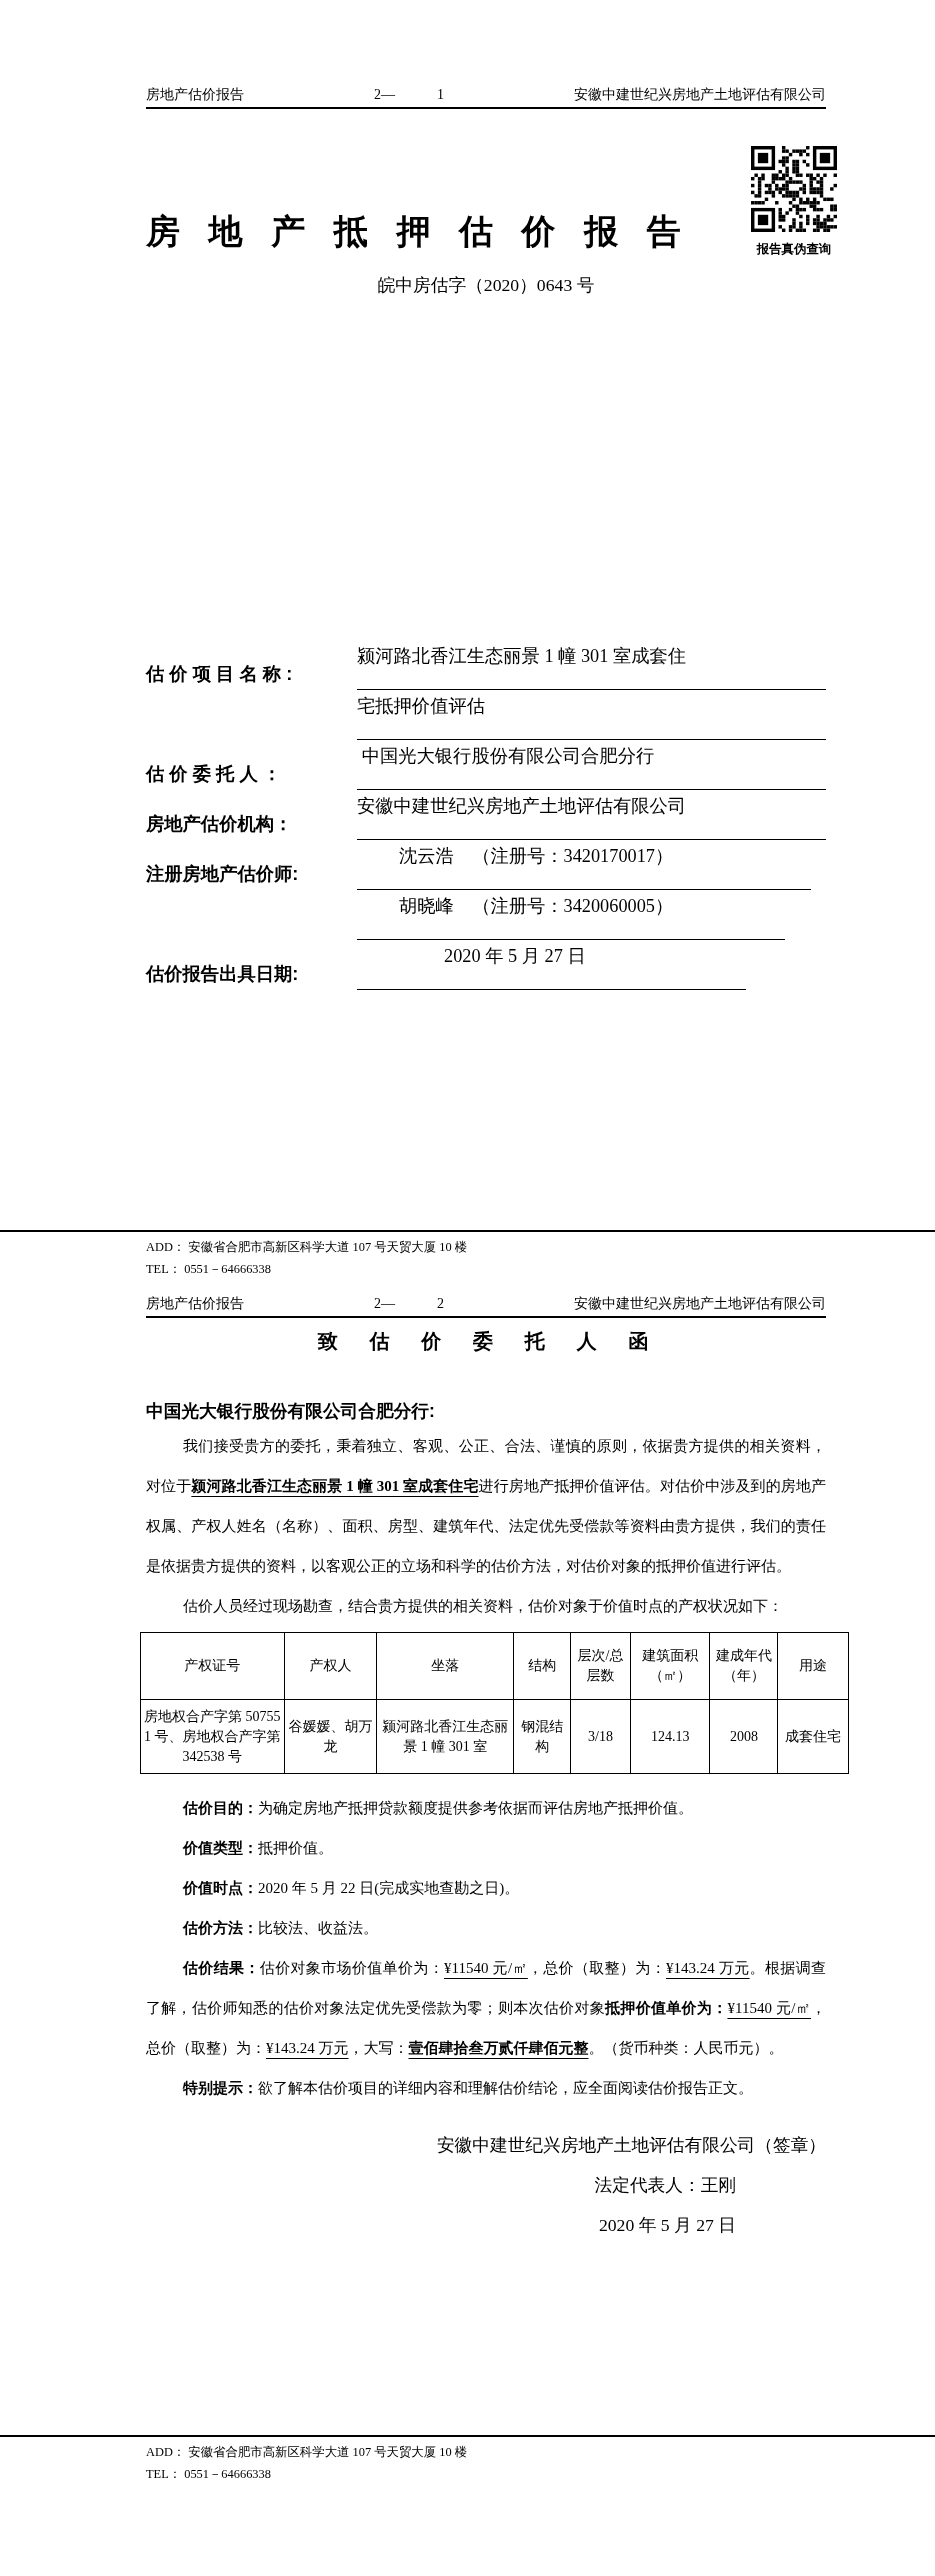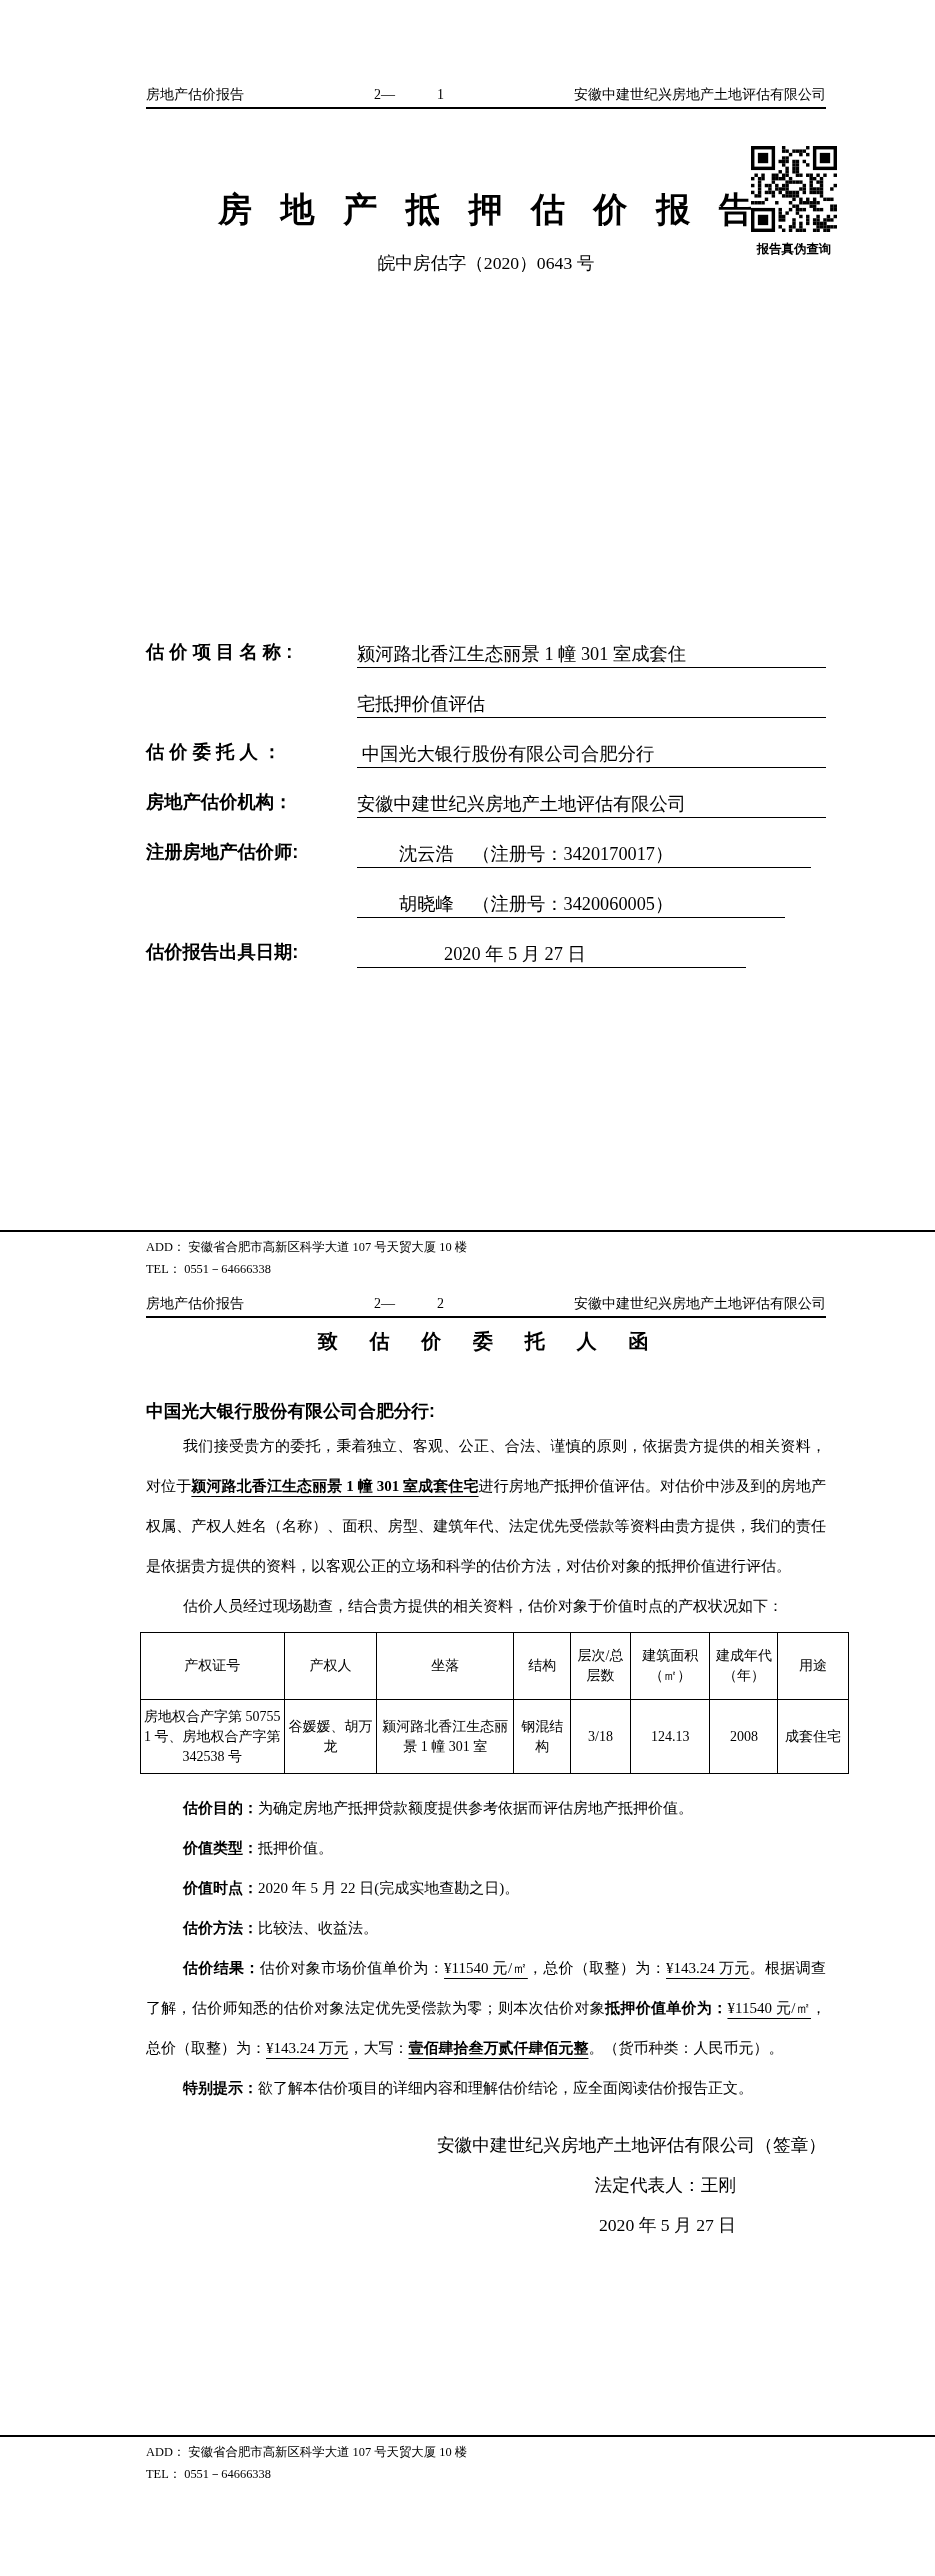--- a/index.html
+++ b/index.html
@@ -30,34 +30,34 @@
   }
   .runfoot .fl{padding-top:7px;}
   .runfoot .fl + .fl{padding-top:4.7px;}
 
   
   .qr-wrap{position:absolute;top:146px;right:99px;width:86px;text-align:center;}
   .qr-wrap svg{display:block;width:86px;height:86px;background:#fff;}
   .qr-cap{margin-top:9.4px;font-size:12.4px;font-weight:bold;
           font-family:"Liberation Sans","DejaVu Sans",sans-serif;white-space:nowrap;}
   .main-title{
-    margin-top:80px;text-align:center;
+    margin-top:102px;
     font-size:34px;font-weight:bold;letter-spacing:1.2px;word-spacing:17.7px;line-height:42px;
   }
   .doc-no{margin-top:21px;text-align:center;font-size:17.7px;line-height:23.6px;}
   .fields{margin-top:342px;}
   .frow{display:flex;align-items:flex-end;height:50px;font-size:18.3px;}
   .flabel{
     width:211px;flex:0 0 211px;white-space:pre;
     font-family:"Liberation Sans","DejaVu Sans",sans-serif;font-weight:bold;
     padding-bottom:3.5px;
   }
   .fvalue{
     flex:1 1 auto;border-bottom:1.2px solid #000;
-    white-space:pre;padding-bottom:1px;min-height:24px;
+    white-space:pre;padding-bottom:21px;min-height:24px;
   }
   .fvalue.ind1{padding-left:4.7px;}
   .fvalue.ind2{padding-left:42px;margin-top:9px;}
   .fvalue.ind3{padding-left:87px;}
   .fvalue.mr1{margin-right:14.7px;}
   .fvalue.mr2{margin-right:41px;}
   .fvalue.mr3{margin-right:80px;}
 
   
   .letter-title{

